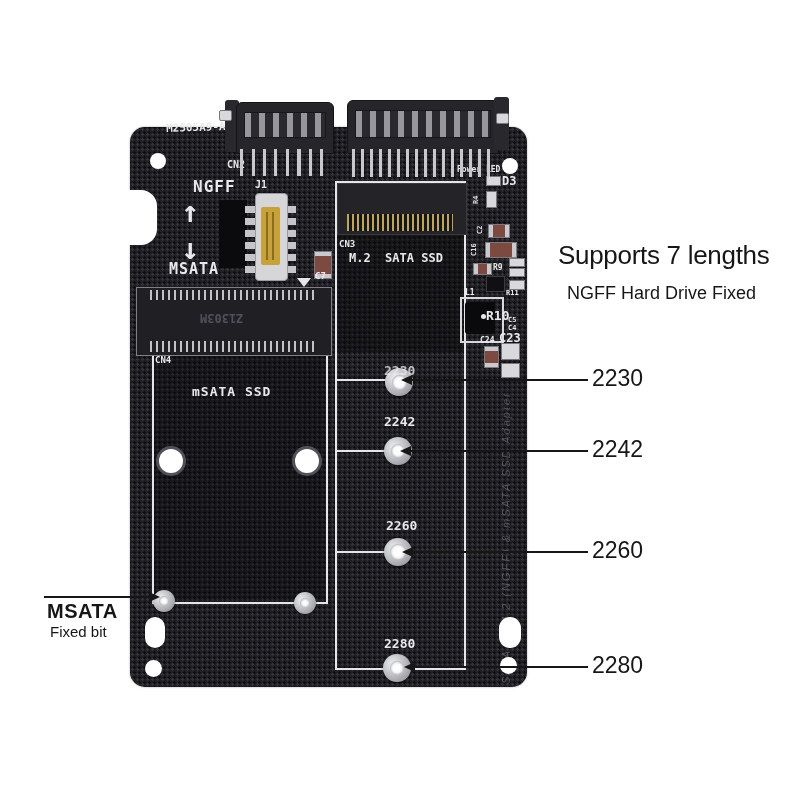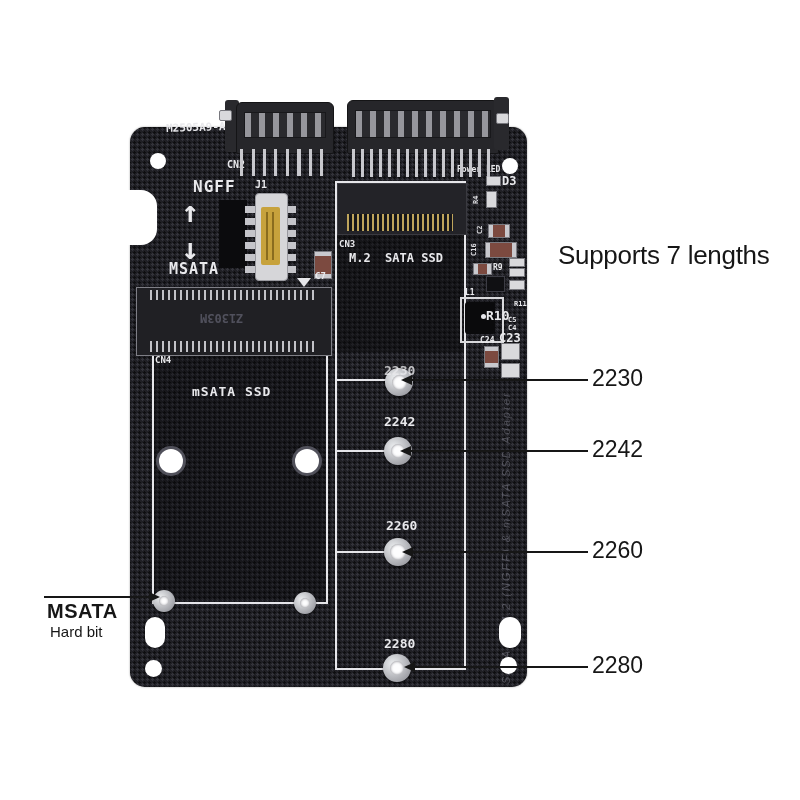--- a/index.html
+++ b/index.html
@@ -101,21 +101,21 @@
   <div class="abs capv" style="left:484px;top:346px;width:13px;height:20px;"></div>
   <div class="abs pad" style="left:501px;top:343px;width:17px;height:15px;"></div>
   <div class="abs pad" style="left:501px;top:363px;width:17px;height:13px;"></div>
 
   <div class="t" style="left:502px;top:175px;font-size:12px;">D3</div>
   <div class="vref" style="left:473px;top:189px;height:15px;">R4</div>
   <div class="vref" style="left:477px;top:221px;height:13px;">C2</div>
   <div class="vref" style="left:471px;top:240px;height:16px;">C16</div>
   <div class="t" style="left:493px;top:264px;font-size:8px;">R9</div>
   <div class="t" style="left:465px;top:289px;font-size:8px;">L1</div>
-  <div class="t" style="left:506px;top:301px;font-size:7px;margin-left:8px;">R11</div>
+  <div class="t" style="left:506px;top:290px;font-size:7px;">R11</div>
   <div class="t" style="left:486px;top:309px;font-size:13px;">R10</div>
   <div class="t" style="left:508px;top:317px;font-size:7px;">C5</div>
   <div class="t" style="left:508px;top:325px;font-size:7px;">C4</div>
   <div class="t" style="left:480px;top:337px;font-size:8px;">C24</div>
   <div class="t" style="left:499px;top:332px;font-size:12px;">C23</div>
 
   <div class="edgetext" style="left:500px;top:372px;height:312px;">SATA to M.2 (NGFF) &amp; mSATA SSD Adapter</div>
 
   <div class="abs white" style="left:128px;top:190px;width:29px;height:55px;border-radius:0 16px 16px 0;"></div>
   <div class="abs white" style="left:145px;top:617px;width:20px;height:31px;border-radius:10px;"></div>
@@ -165,35 +165,36 @@
   <div class="abs connblock" style="left:236px;top:102px;width:96px;height:50px;"></div>
   <div class="abs connslot" style="left:244px;top:112px;width:80px;height:24px;"></div>
   <div class="abs connblock" style="left:347px;top:100px;width:150px;height:52px;"></div>
   <div class="abs connslot" style="left:355px;top:110px;width:134px;height:26px;"></div>
   <div class="abs" style="left:494px;top:97px;width:15px;height:53px;background:#29292d;border-radius:3px;"></div>
   <div class="abs pad" style="left:496px;top:113px;width:11px;height:9px;border-radius:2px;"></div>
   <div class="abs pins" style="left:240px;top:149px;width:92px;height:27px;"></div>
   <div class="abs pins2" style="left:352px;top:149px;width:144px;height:28px;"></div>
 
   <div class="callout" style="left:558px;top:241px;font-size:26px;font-weight:500;letter-spacing:-0.3px;">Supports 7 lengths</div>
+  <div class="callout" style="left:567px;top:284px;font-size:18px;font-weight:500;">NGFF Hard Drive Fixed</div>
 
   <div class="abs ah-left" style="left:401px;top:375px;"></div>
   <div class="abs aline" style="left:408px;top:379px;width:180px;"></div>
   <div class="callout" style="left:592px;top:366px;font-size:23px;">2230</div>
 
   <div class="abs ah-left" style="left:400px;top:446px;"></div>
   <div class="abs aline" style="left:407px;top:450px;width:181px;"></div>
   <div class="callout" style="left:592px;top:437px;font-size:23px;">2242</div>
 
   <div class="abs ah-left" style="left:402px;top:547px;"></div>
   <div class="abs aline" style="left:409px;top:551px;width:179px;"></div>
   <div class="callout" style="left:592px;top:538px;font-size:23px;">2260</div>
 
   <div class="abs ah-left" style="left:404px;top:662px;"></div>
   <div class="abs aline" style="left:411px;top:666px;width:177px;"></div>
   <div class="callout" style="left:592px;top:653px;font-size:23px;">2280</div>
 
   <div class="abs aline" style="left:44px;top:596px;width:107px;"></div>
   <div class="abs ah-right" style="left:149px;top:592px;"></div>
   <div class="callout" style="left:47px;top:600px;font-size:20px;font-weight:bold;letter-spacing:0.5px;">MSATA</div>
-  <div class="callout" style="left:50px;top:624px;font-size:15px;">Hard bit</div>
+  <div class="callout" style="left:50px;top:624px;font-size:15px;">Fixed bit</div>
 
 </div>
 
 </body></html>

